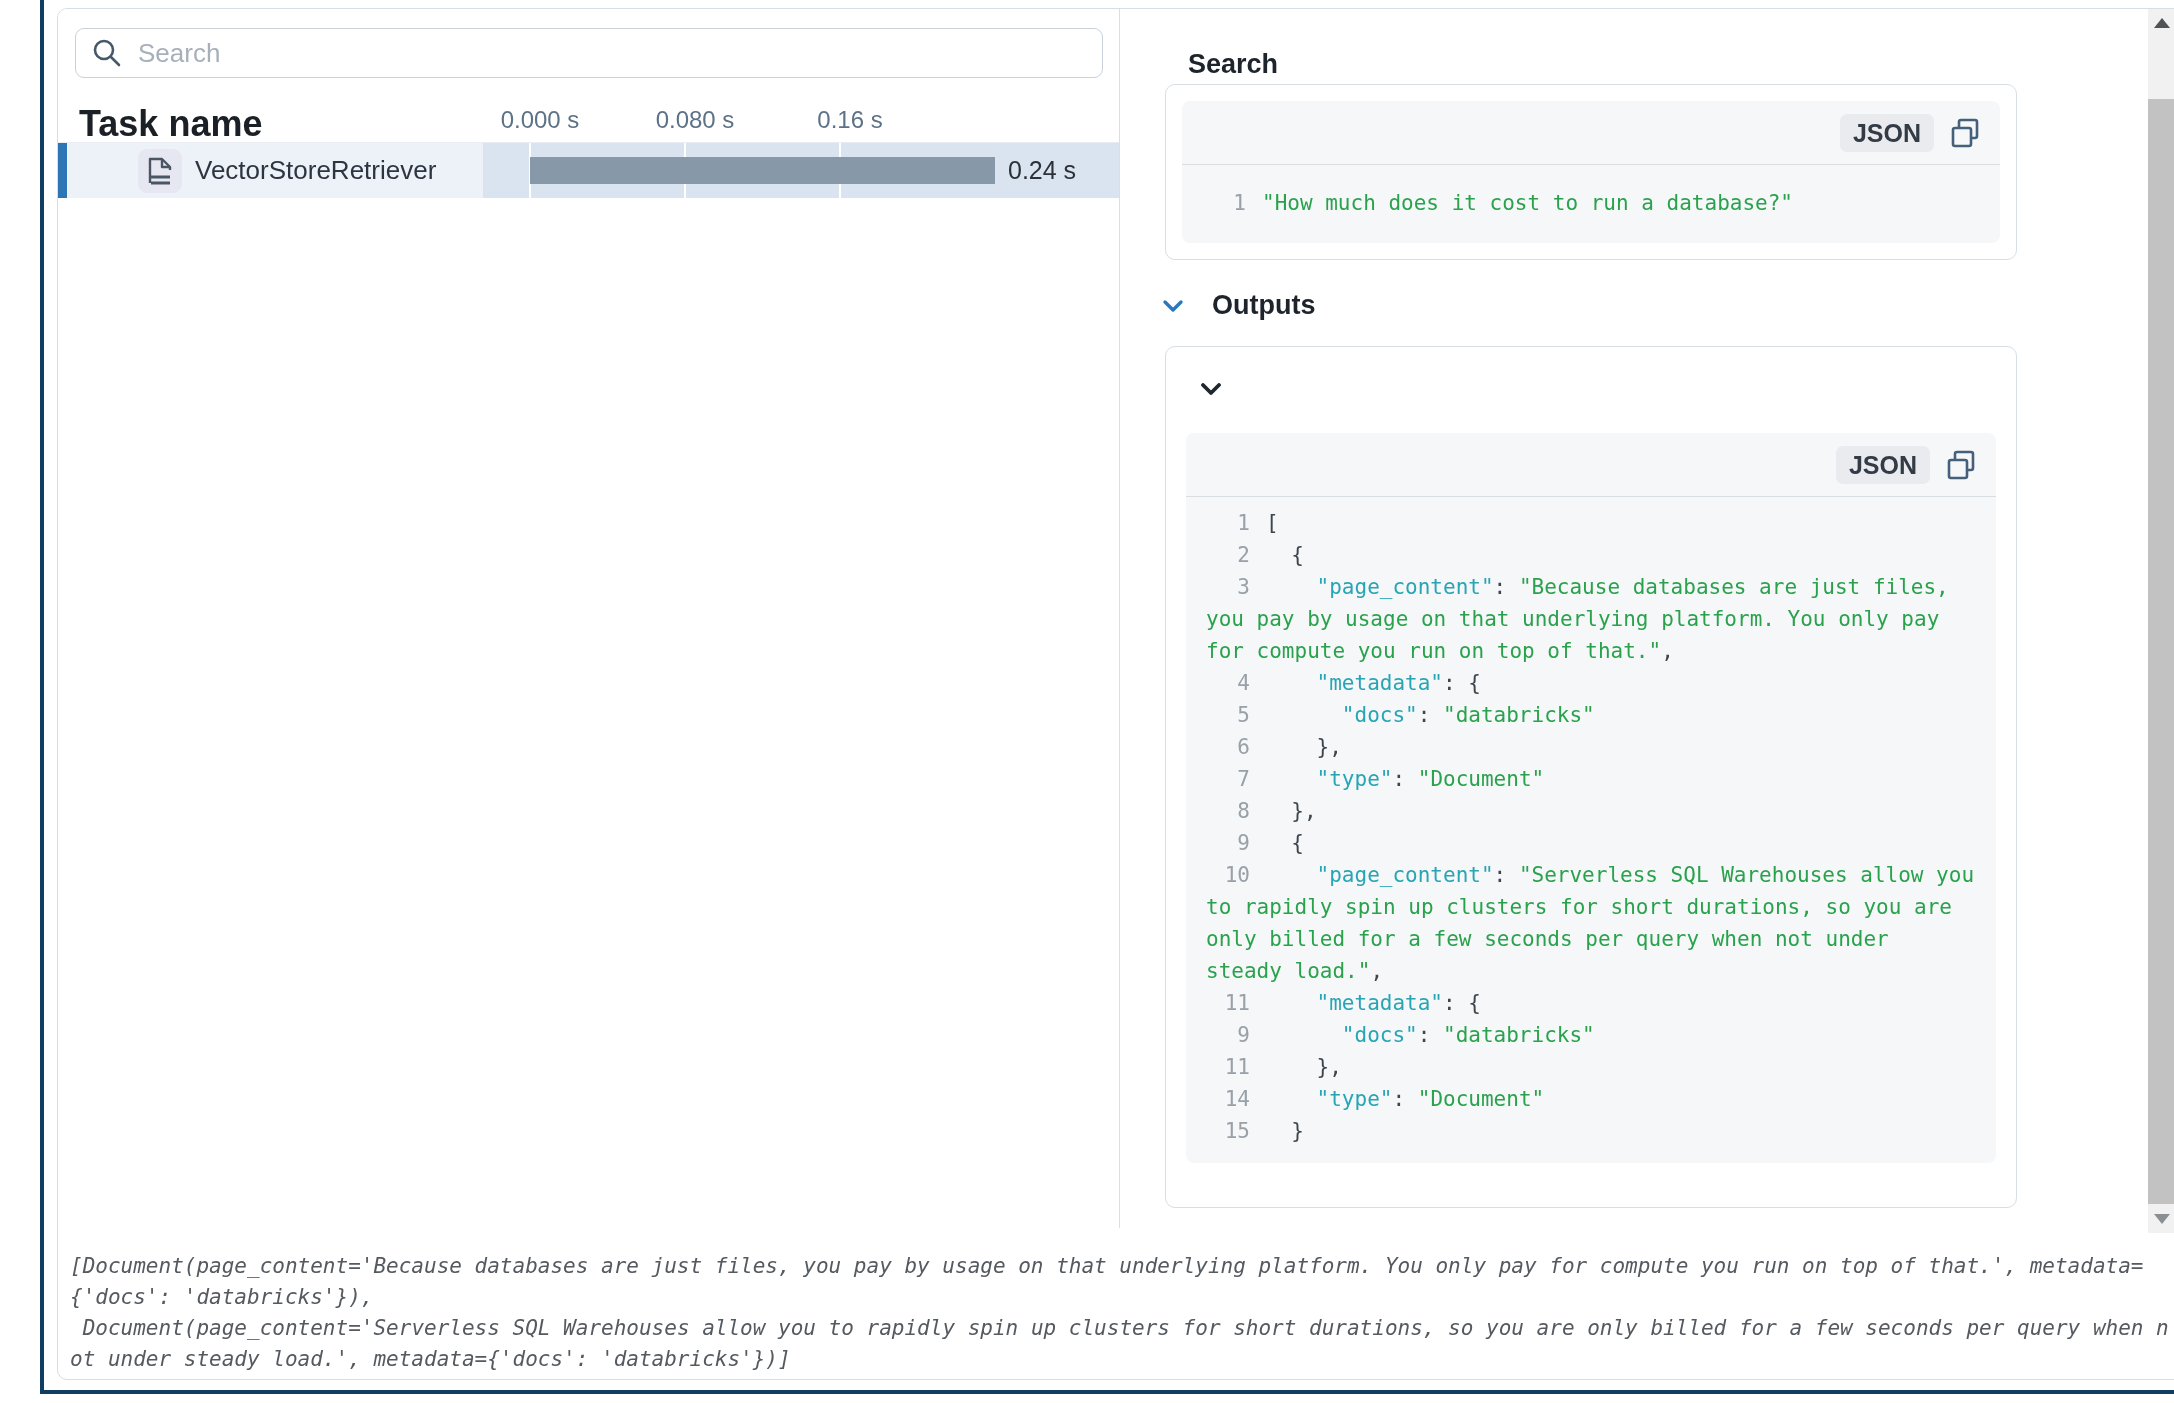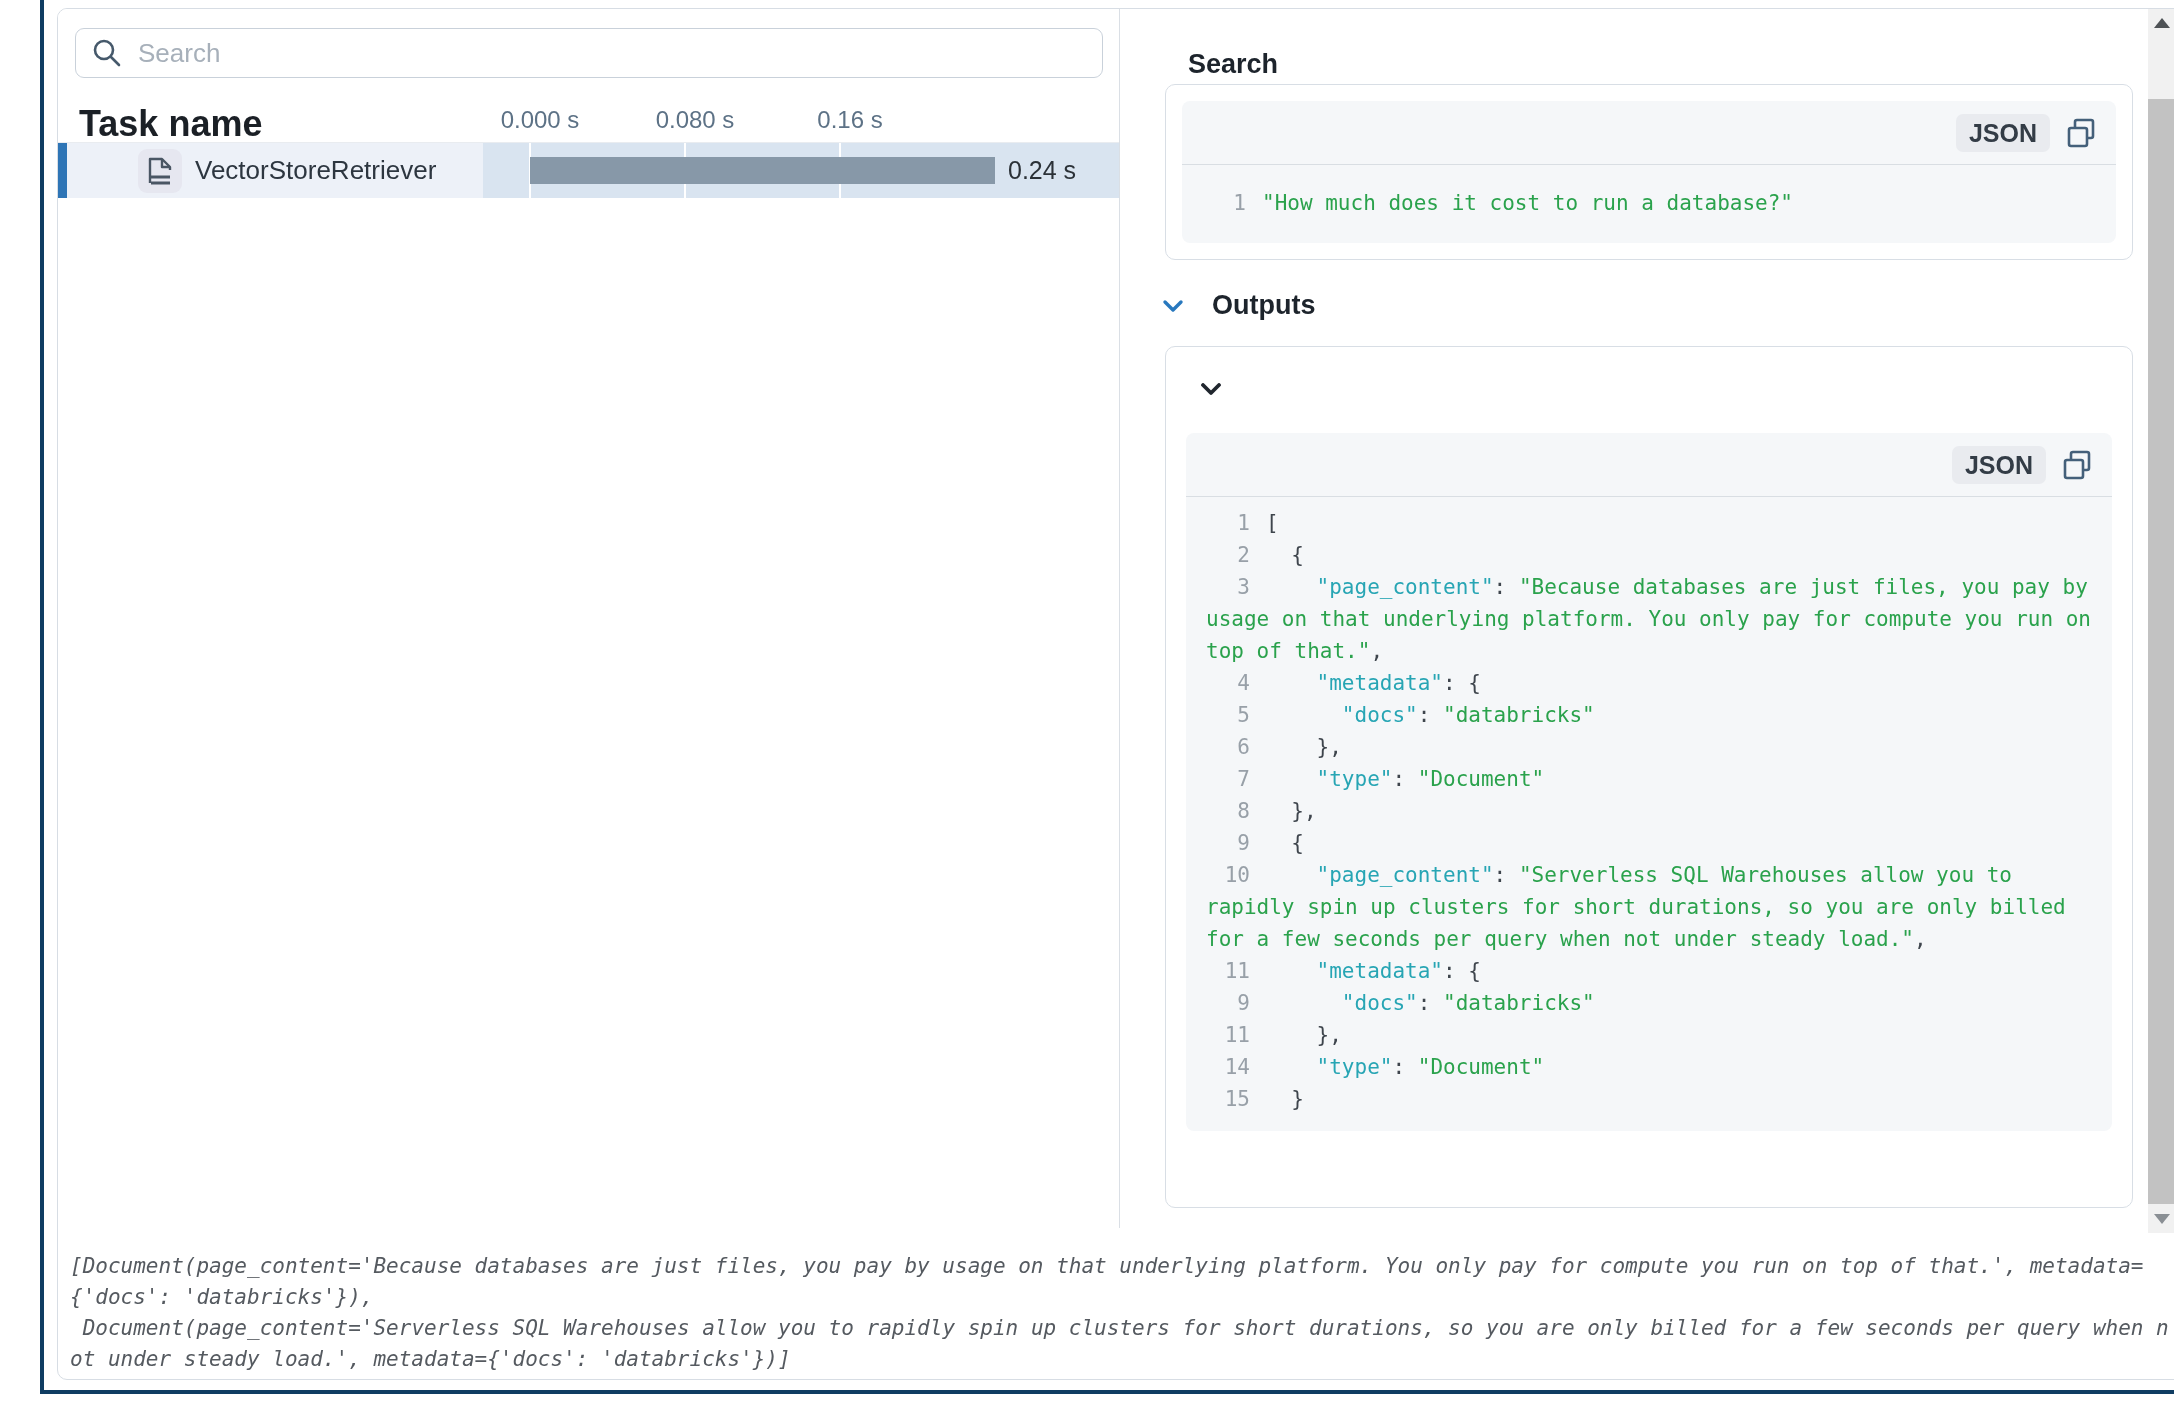--- a/index.html
+++ b/index.html
@@ -50,21 +50,21 @@
   .bar { position:absolute; left:47px; top:14px; width:465px; height:27px; background:#8798a8; }
   .dur { position:absolute; left:525px; top:0; line-height:55px; font-size:25px; color:#2b3137; }
 
   .divider { width:1px; flex:none; background:#dadfe5; height:1219px; }
 
   
   .right-pane { flex:1; position:relative; background:#fff; }
   .sec-title { font-size:27px; font-weight:600; color:#1d242c; }
   .input-title { position:absolute; left:68px; top:40px; }
   .io-card {
-    position:absolute; left:45px; width:968px;
+    position:absolute; left:45px; width:852px;
     border:1px solid #d8dee5; border-radius:10px; background:#fff;
   }
   .input-card { top:75px; padding:16px; }
   .outputs-head { position:absolute; left:42px; top:281px; display:flex; align-items:center; gap:28px; }
   .outputs-card { top:337px; height:862px; padding:20px; }
   .chev-dark-wrap { position:absolute; left:34px; top:36px; cursor:pointer; }
   .outputs-card .json-box { margin-top:66px; }
 
   .json-box { border-radius:8px; background:#f5f7f9; overflow:hidden; }
   .json-head { height:64px; position:relative; border-bottom:1px solid #d9dee3; }

